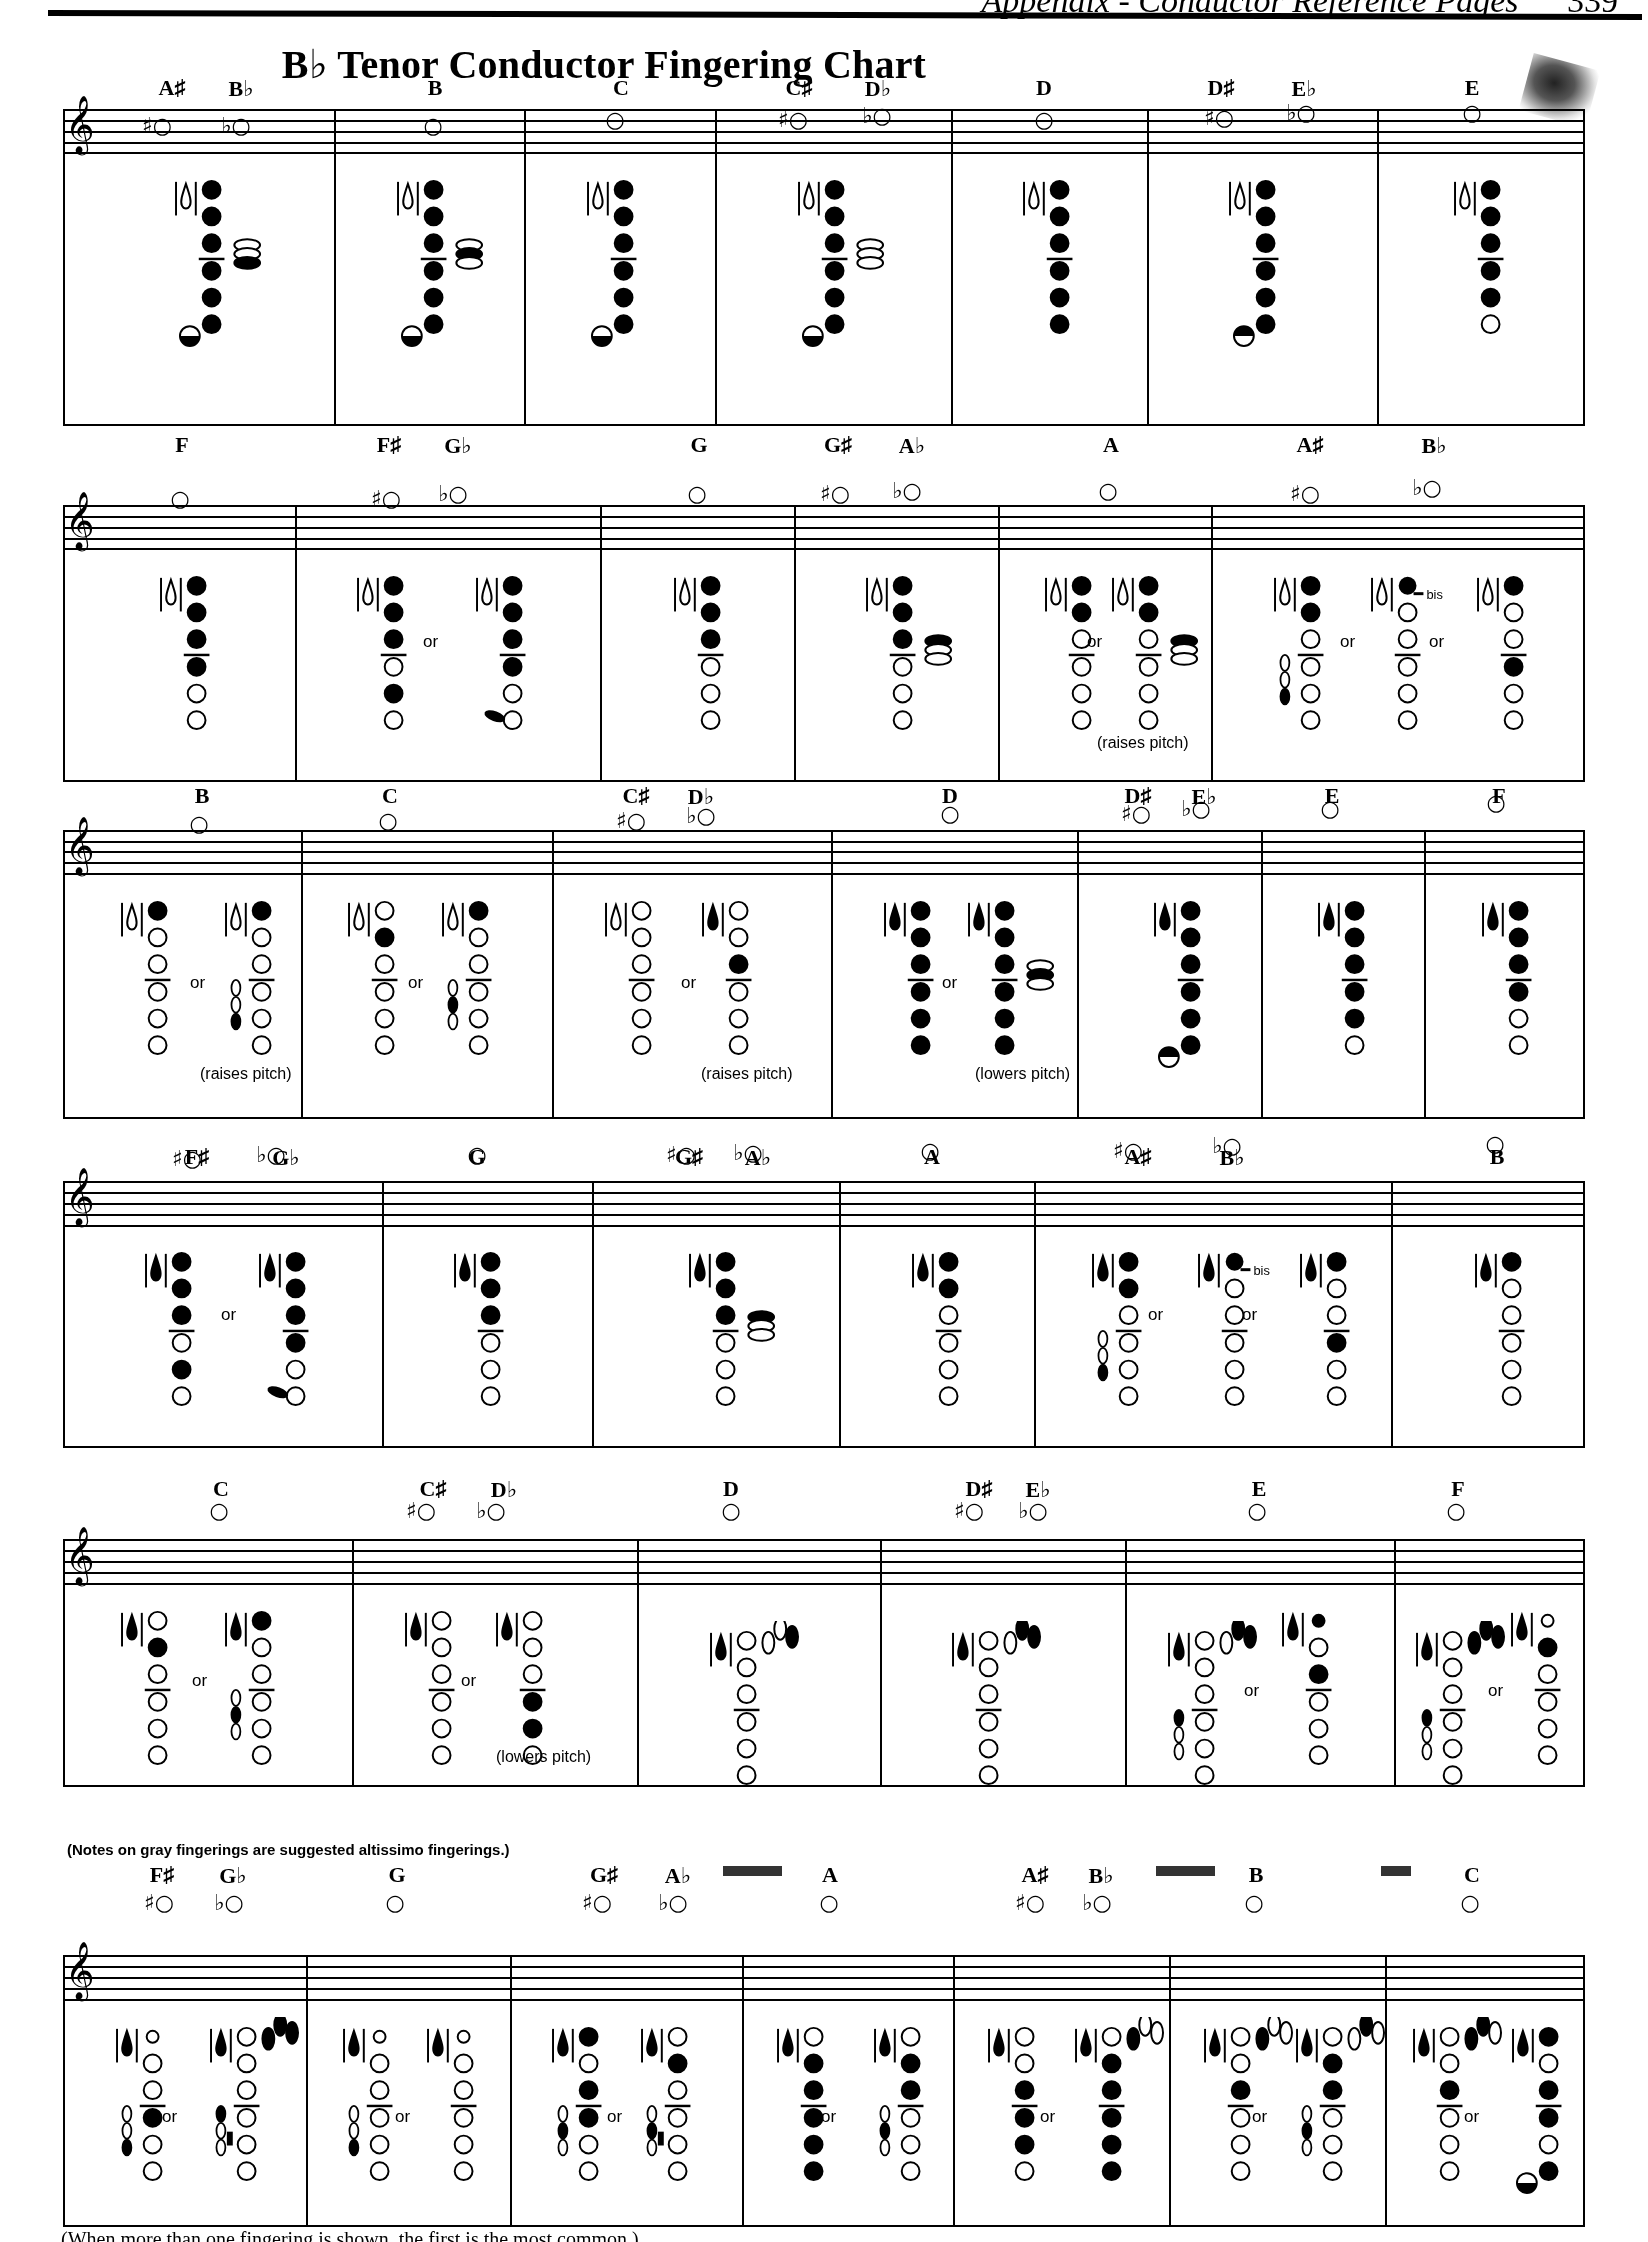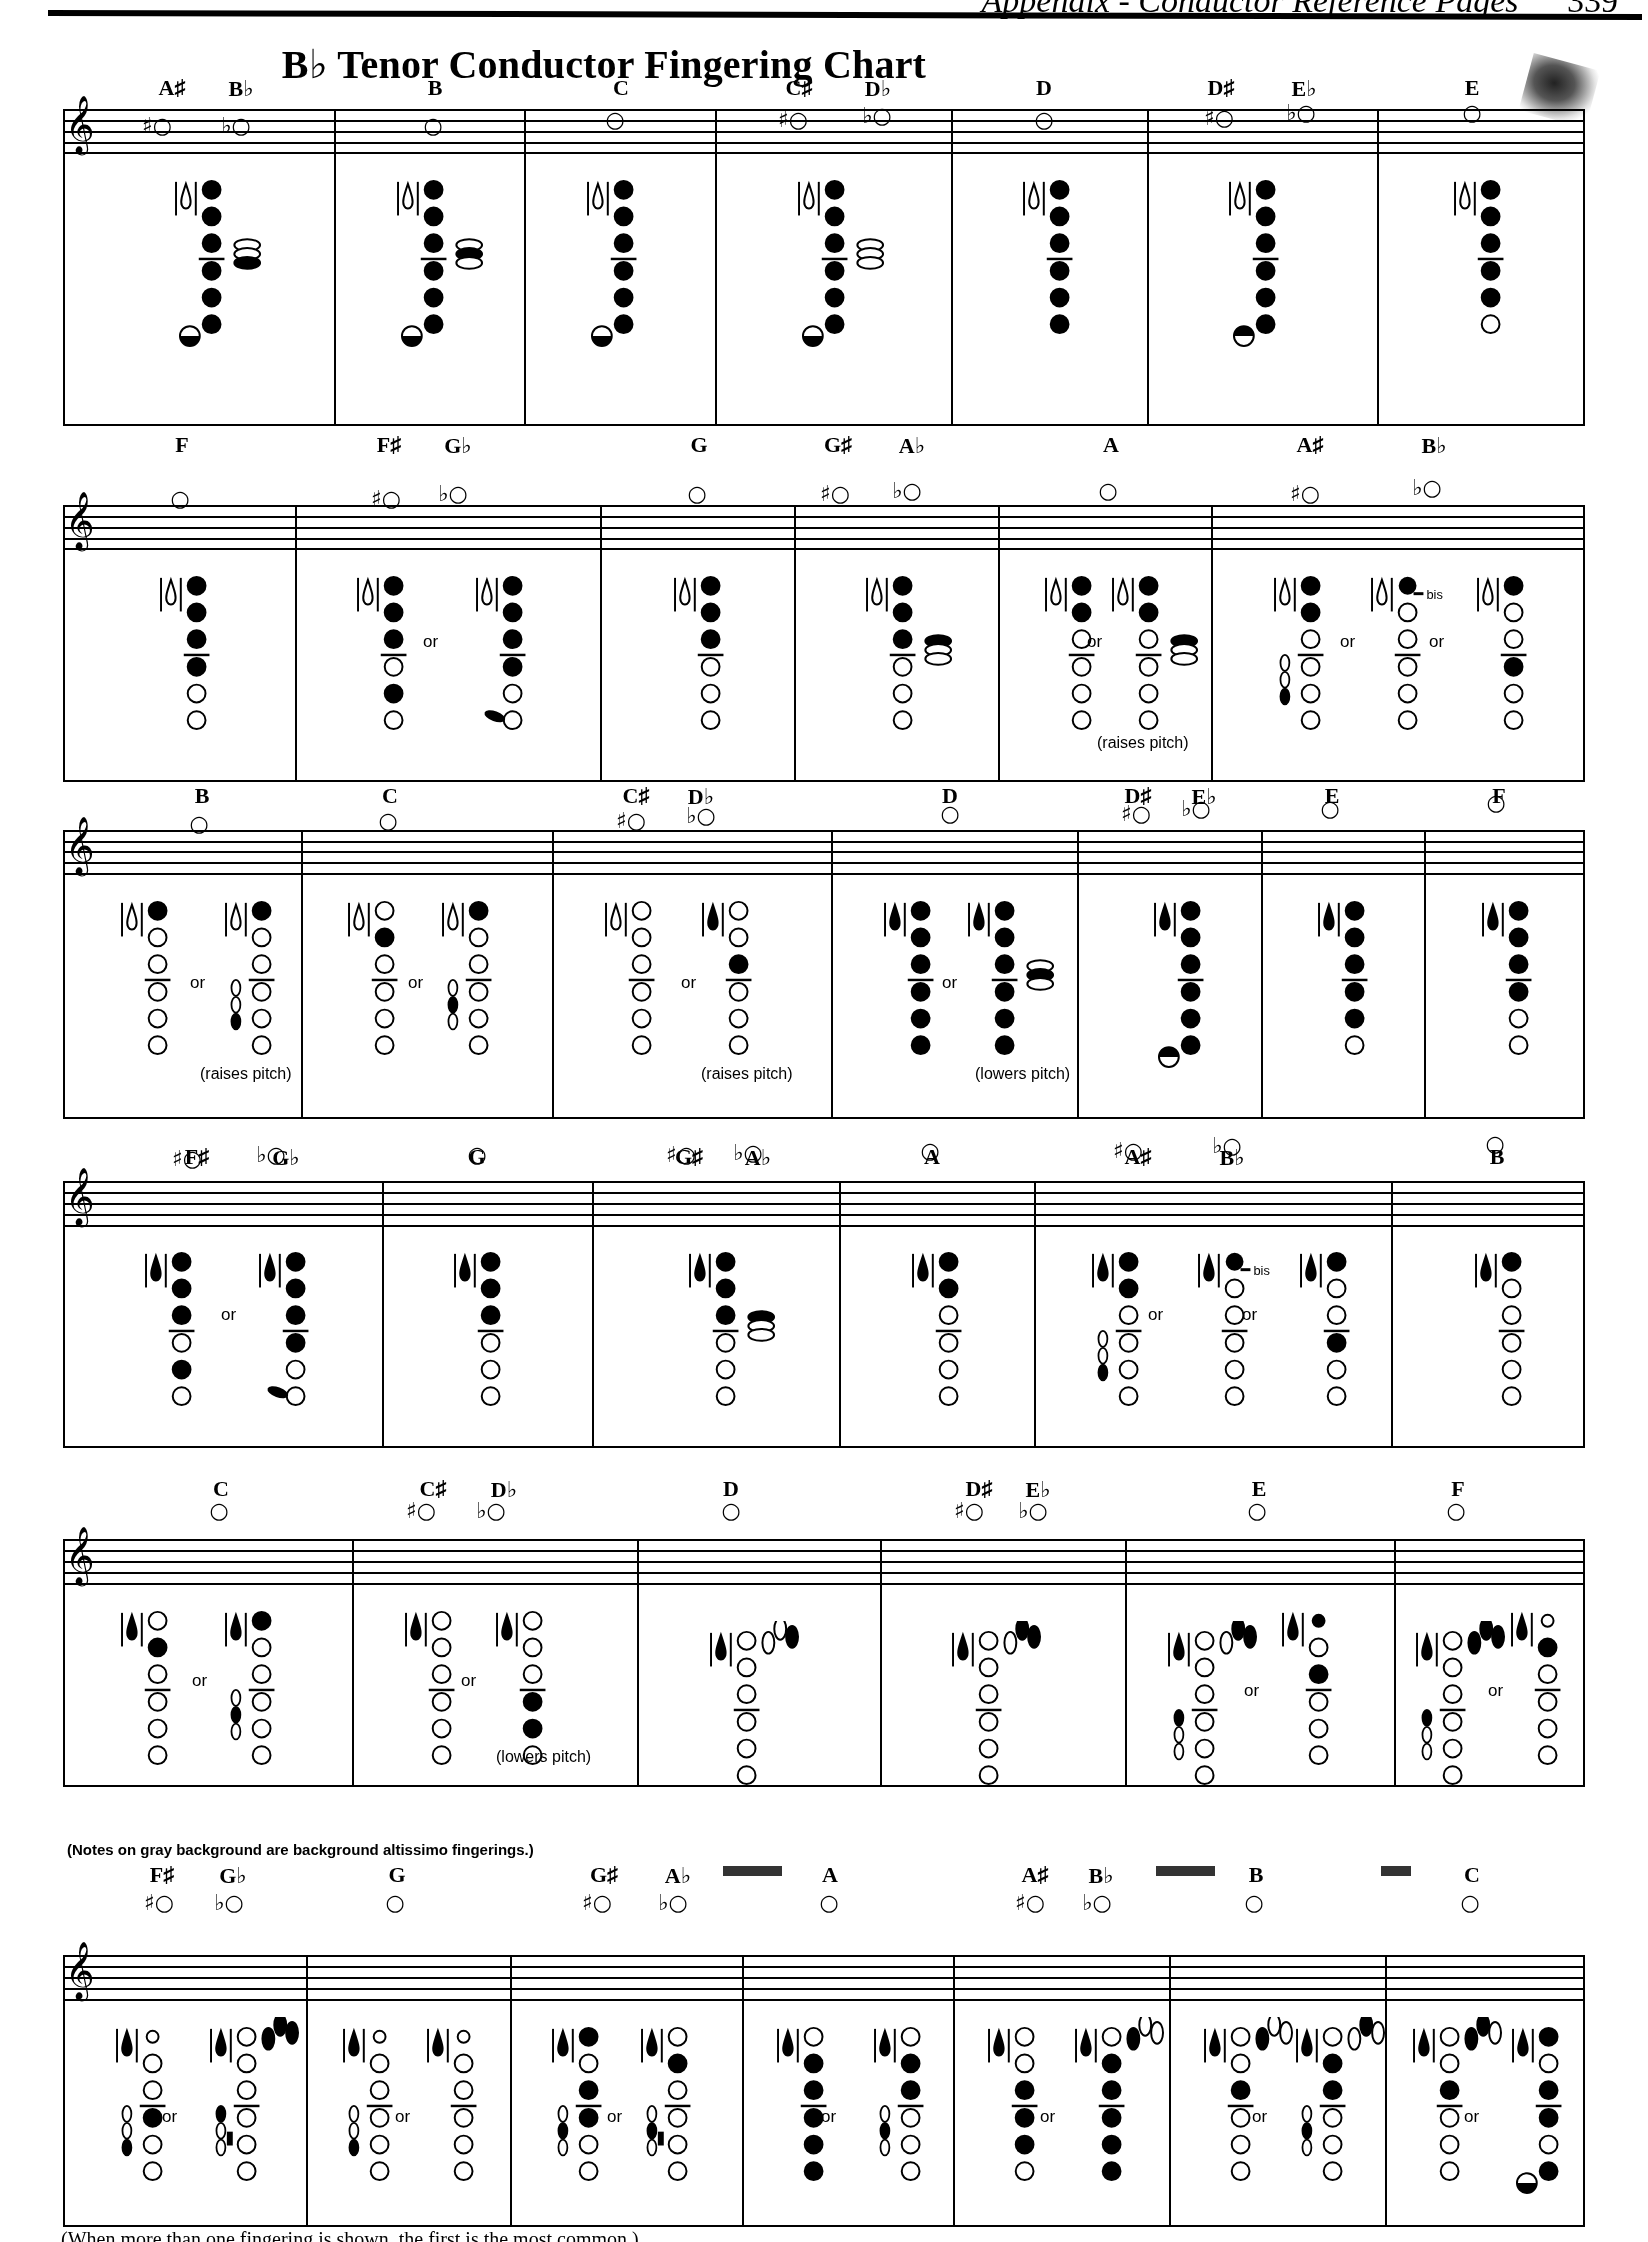--- a/index.html
+++ b/index.html
@@ -1098,19 +1098,19 @@
           <circle cx="50" cy="102" r="9" fill="#000" stroke="#000" stroke-width="2"></circle>
           <circle cx="50" cy="129" r="9" fill="#fff" stroke="#000" stroke-width="2"></circle>
           <circle cx="50" cy="156" r="9" fill="#000" stroke="#000" stroke-width="2"></circle>
           <circle cx="28" cy="168" r="10" fill="#fff" stroke="#000" stroke-width="2"></circle>
           <path d="M18 168 A10 10 0 0 0 38 168 Z" fill="#000"></path>
         </svg></div>
       <div class="or-label" style="left: 1401px; top: 2107px;">or</div>
     </div>
   </div>
 
-<div class="caption" style="left:67px; top:1841px;">(Notes on gray background are background altissimo fingerings.)</div>
+<div class="caption" style="left:67px; top:1841px;">(Notes on gray fingerings are suggested altissimo fingerings.)</div>
 <div class="caption2" style="left:61px; top:2228px;">(When more than one fingering is shown, the first is the most common.)</div>
 
 <div class="gray-tag" style="left: 723px; top: 1866px; width: 59px;"></div>
 <div class="gray-tag" style="left: 1156px; top: 1866px; width: 59px;"></div>
 <div class="gray-tag" style="left: 1381px; top: 1866px; width: 30px;"></div>
 
 
 </body></html>

